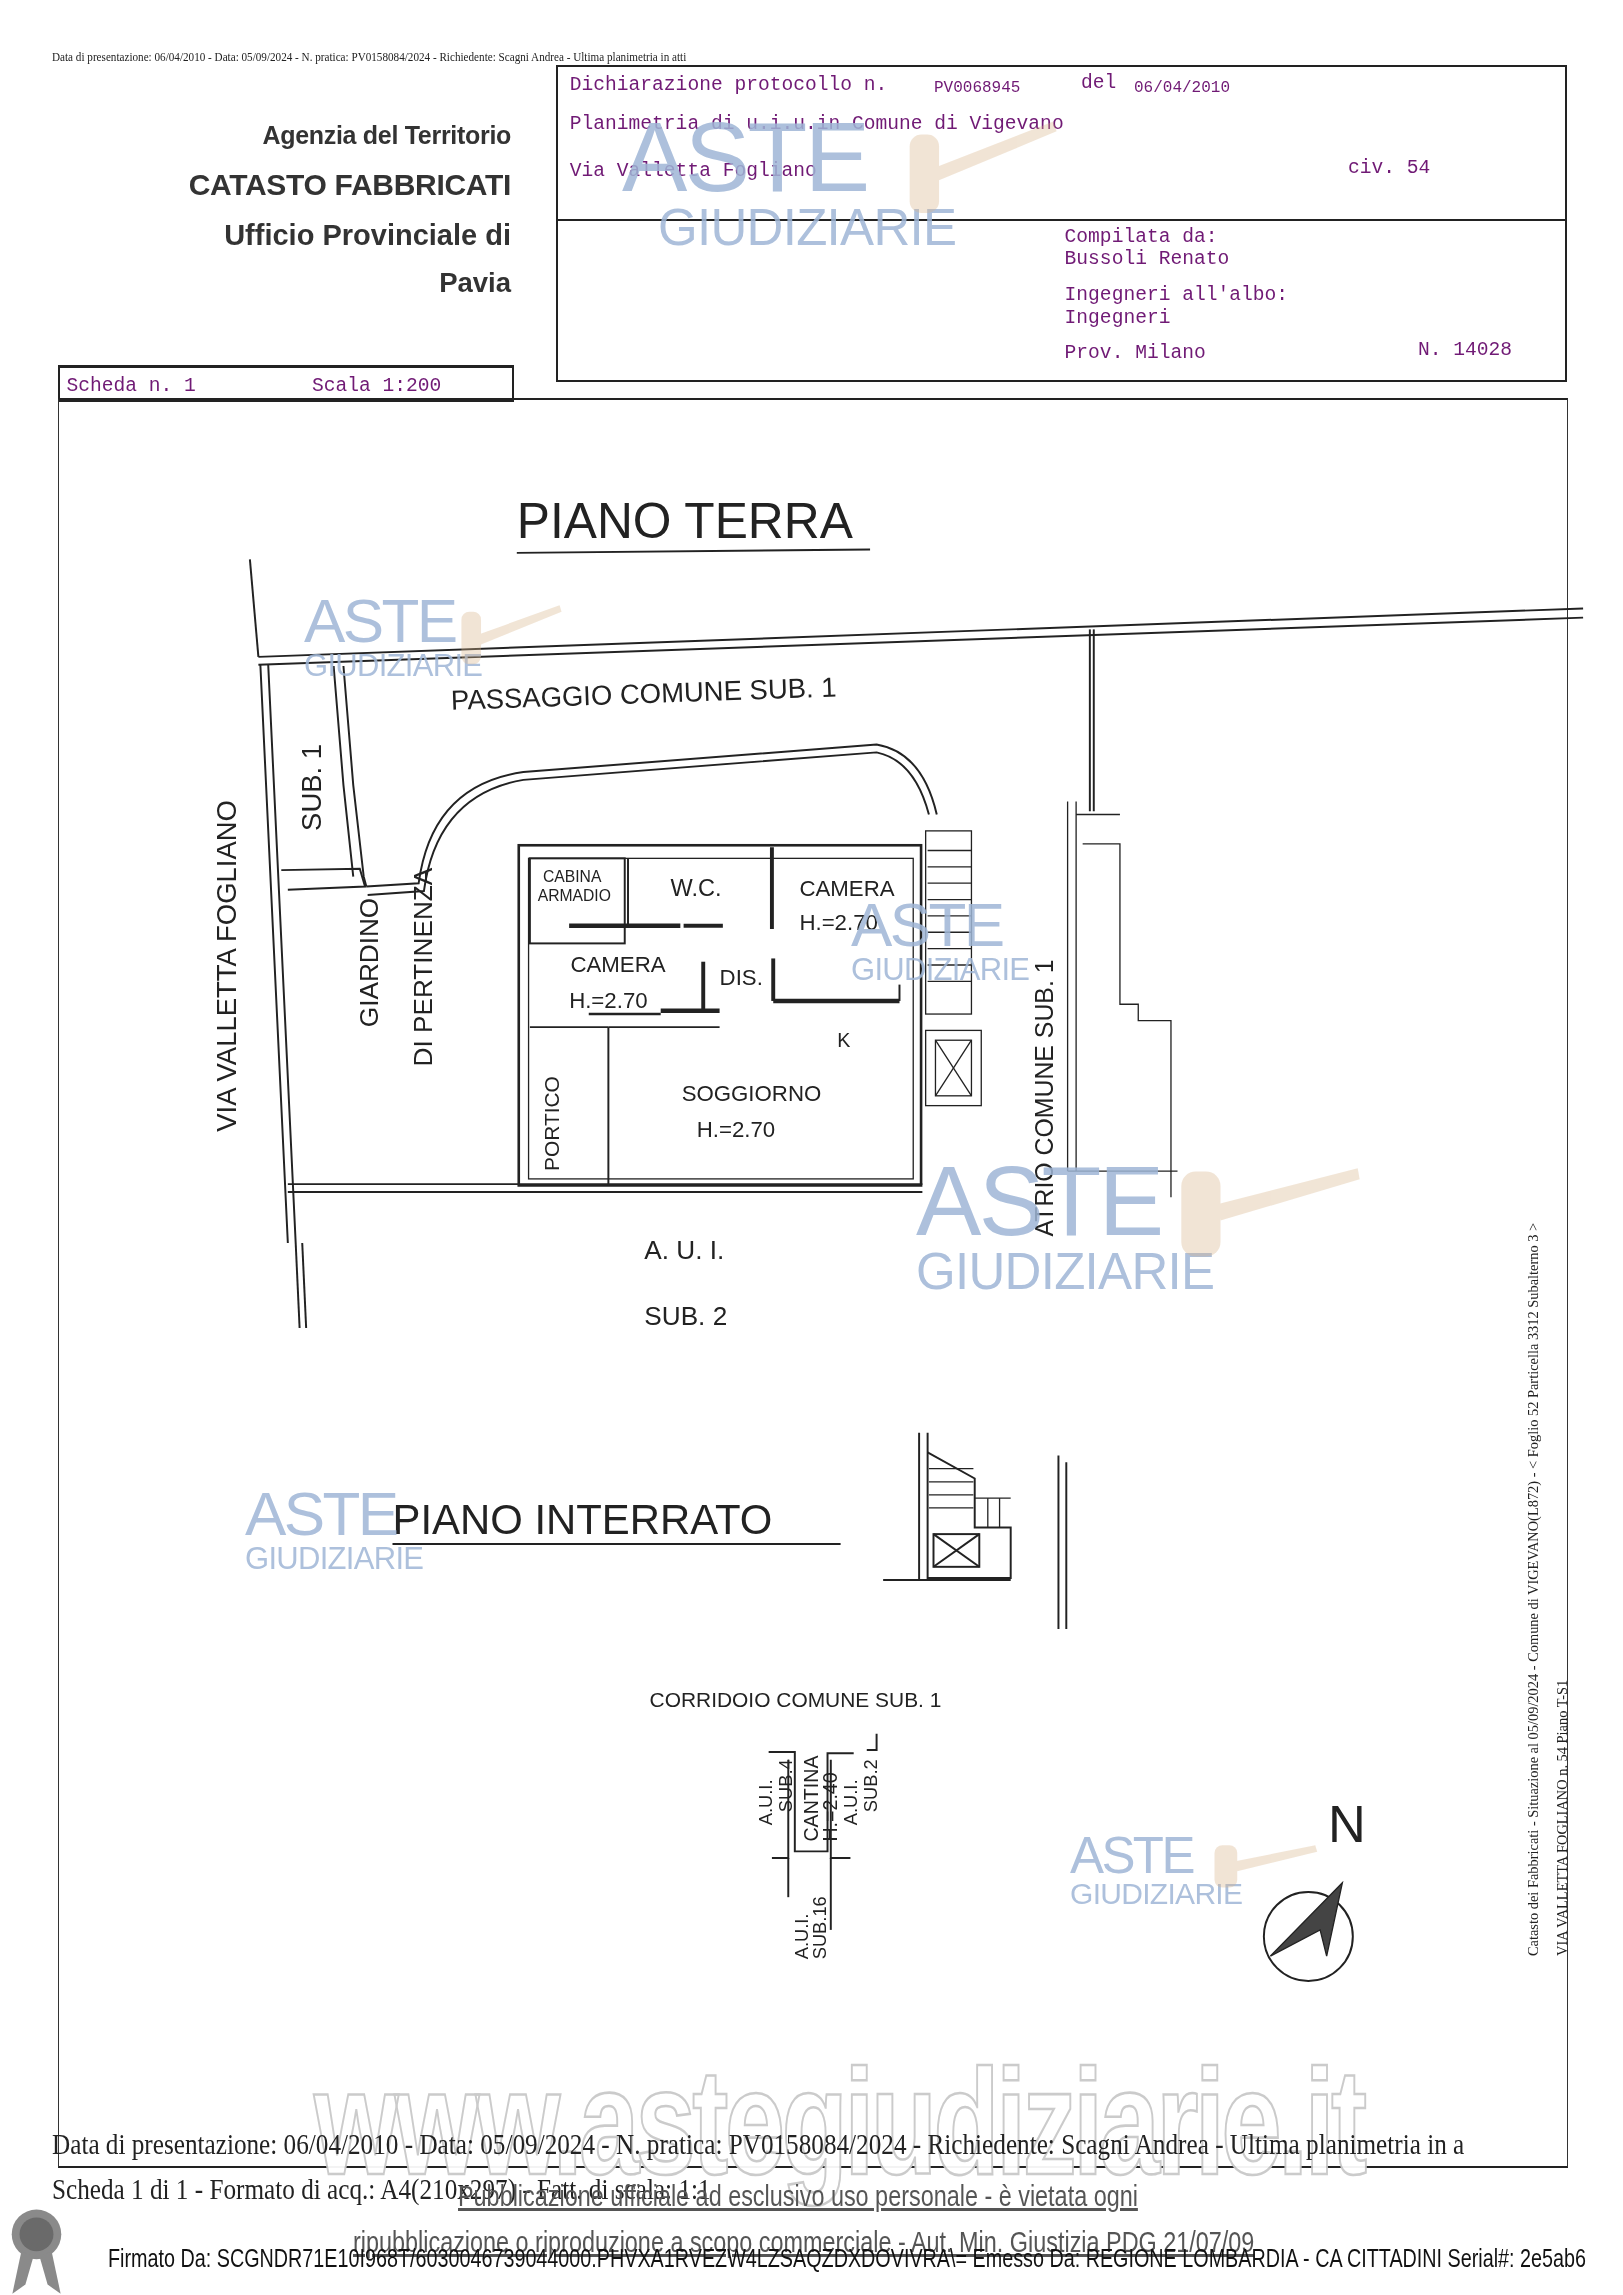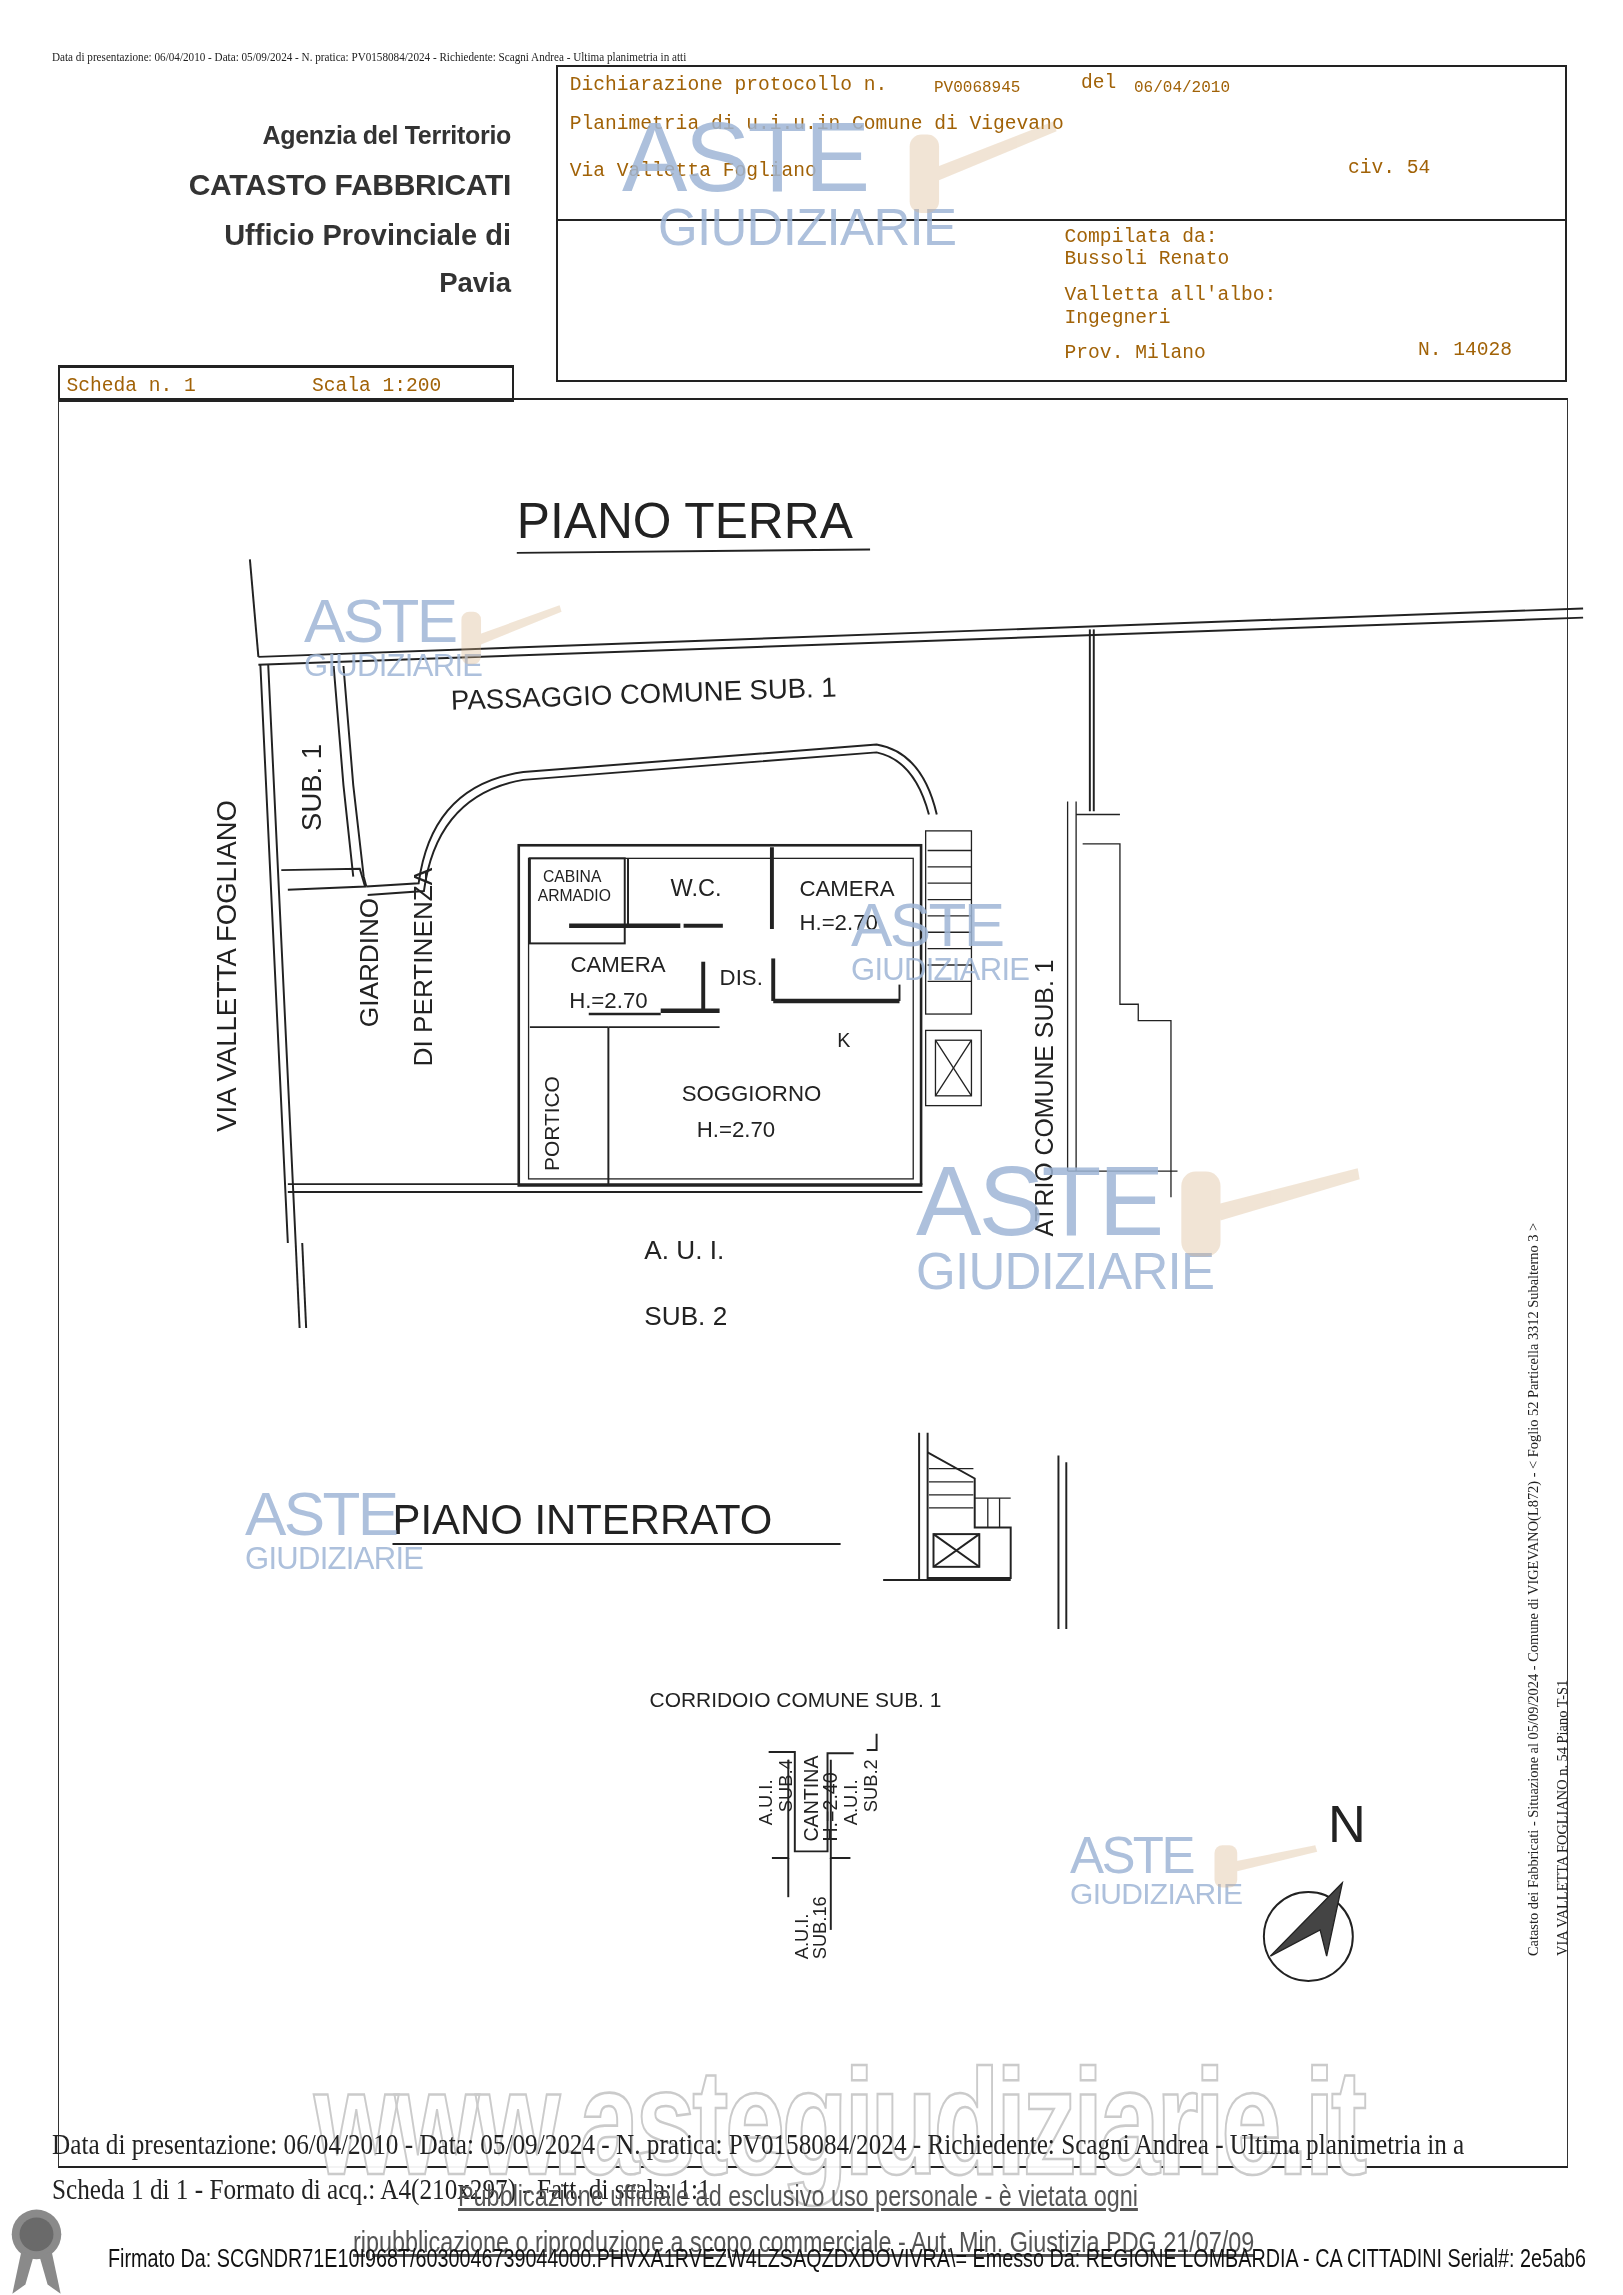--- a/index.html
+++ b/index.html
@@ -17,21 +17,21 @@
   #agency .l1 { font-size:25px; letter-spacing:-0.3px; }
   #agency .l2 { font-size:30px; margin-top:18.3px; letter-spacing:-0.3px; }
   #agency .l3 { font-size:29px; margin-top:17px; }
   #agency .l4 { font-size:27.5px; margin-top:14.4px; }
 
   
   #decl-box { left:556px; top:65px; width:1011px; height:317px; border:2px solid #222; box-sizing:border-box; }
   #decl-top { position:absolute; left:0; top:0; right:0; height:152px; border-bottom:2px solid #222; }
   #decl-bl { position:absolute; left:0; top:152px; width:487px; bottom:0; border-right:2px solid #222; }
   #decl-br { position:absolute; left:487px; top:152px; right:0; bottom:0; }
-  .dtxt { position:absolute; font-size:19.6px; white-space:nowrap; color:#a16207; }
+  .dtxt { position:absolute; font-size:19.6px; white-space:nowrap; color:#701a75; }
   .small { font-size:16px; }
 
   
   #scheda-box { left:58px; top:365px; width:456px; height:37px; border:2px solid #222; border-top-width:3.9px; box-sizing:border-box; }
   #scheda-box .dtxt { top:6.5px; font-size:19.6px; }
 
   
   #frame { left:58px; top:398px; width:1510px; height:1770px; border-left:1.3px solid #333; border-right:1.3px solid #333; border-top:2px solid #222; border-bottom:2px solid #222; box-sizing:border-box; }
 
   svg text { font-family:"Liberation Sans", "DejaVu Sans", sans-serif; fill:#222; }
@@ -72,21 +72,21 @@
     <span class="dtxt small" style="left:376px;top:11.8px;">PV0068945</span>
     <span class="dtxt" style="left:523px;top:5.2px;">del</span>
     <span class="dtxt small" style="left:576px;top:11.8px;">06/04/2010</span>
     <span class="dtxt" style="left:11.8px;top:46px;">Planimetria di u.i.u.in Comune di Vigevano</span>
     <span class="dtxt" style="left:11.8px;top:93px;">Via Valletta Fogliano</span>
     <span class="dtxt" style="left:790px;top:90px;">civ. 54</span>
   </div>
   <div id="decl-br">
     <span class="dtxt" style="left:19.6px;top:6.5px;">Compilata da:</span>
     <span class="dtxt" style="left:19.6px;top:29px;">Bussoli Renato</span>
-    <span class="dtxt" style="left:19.6px;top:65px;">Valletta all'albo:</span>
+    <span class="dtxt" style="left:19.6px;top:65px;">Ingegneri all'albo:</span>
     <span class="dtxt" style="left:19.6px;top:88px;">Ingegneri</span>
     <span class="dtxt" style="left:19.6px;top:123px;">Prov. Milano</span>
     <span class="dtxt" style="left:373px;top:120px;">N. 14028</span>
   </div>
 </div>
 
 <div id="scheda-box" class="abs mono">
   <span class="dtxt" style="left:6.5px;">Scheda n. 1</span>
   <span class="dtxt" style="left:252px;">Scala 1:200</span>
 </div>

